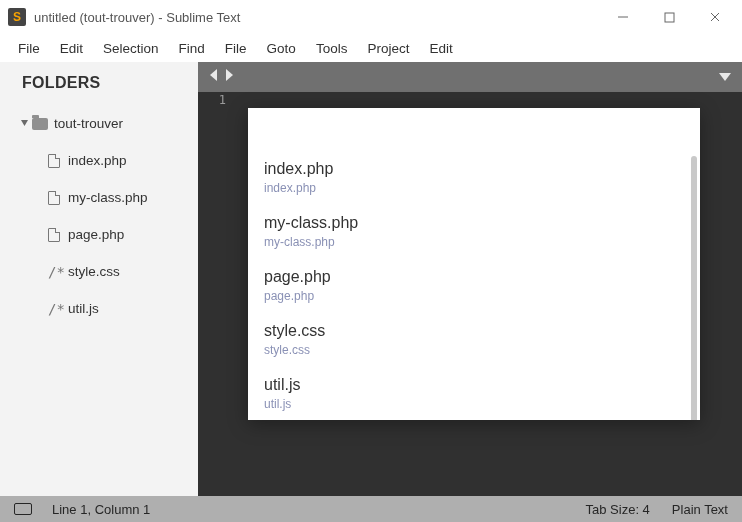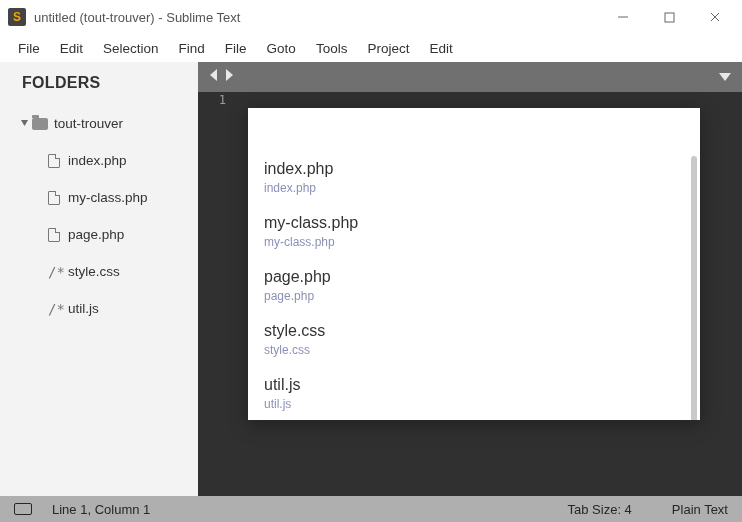--- a/index.html
+++ b/index.html
@@ -52,21 +52,21 @@
 .popup-list { position:relative; max-height: 320px; overflow:hidden; }
 .popup-item { padding: 10px 16px 9px 16px; }
 .popup-item .fname { font-size: 16px; color:#333; font-weight:400; }
 .popup-item .fpath { font-size: 12px; color:#8a91b5; margin-top:3px; }
 .popup-scrollbar { position:absolute; right:3px; top:6px; width:6px; height:280px; background:#c9c9c9; border-radius:3px; }
 
 
 .statusbar { height:26px; background:#afafaf; display:flex; align-items:center; padding:0 14px; font-size:13px; color:#262626; }
 .statusbar .seg-icon { width:18px; height:12px; border:1.5px solid #262626; border-radius:2px; margin-right:20px; }
 .statusbar .gap { flex:1; }
-.statusbar .seg { margin-left: 40px; }
+.statusbar .seg { margin-left: 22px; }
 </style>
 </head>
 <body>
 
 <div class="titlebar">
   <div class="app-icon"></div>
   <div class="title-text">untitled (tout-trouver) - Sublime Text</div>
   <div class="win-controls">
     <div class="win-btn">
         <svg width="12" height="12">

